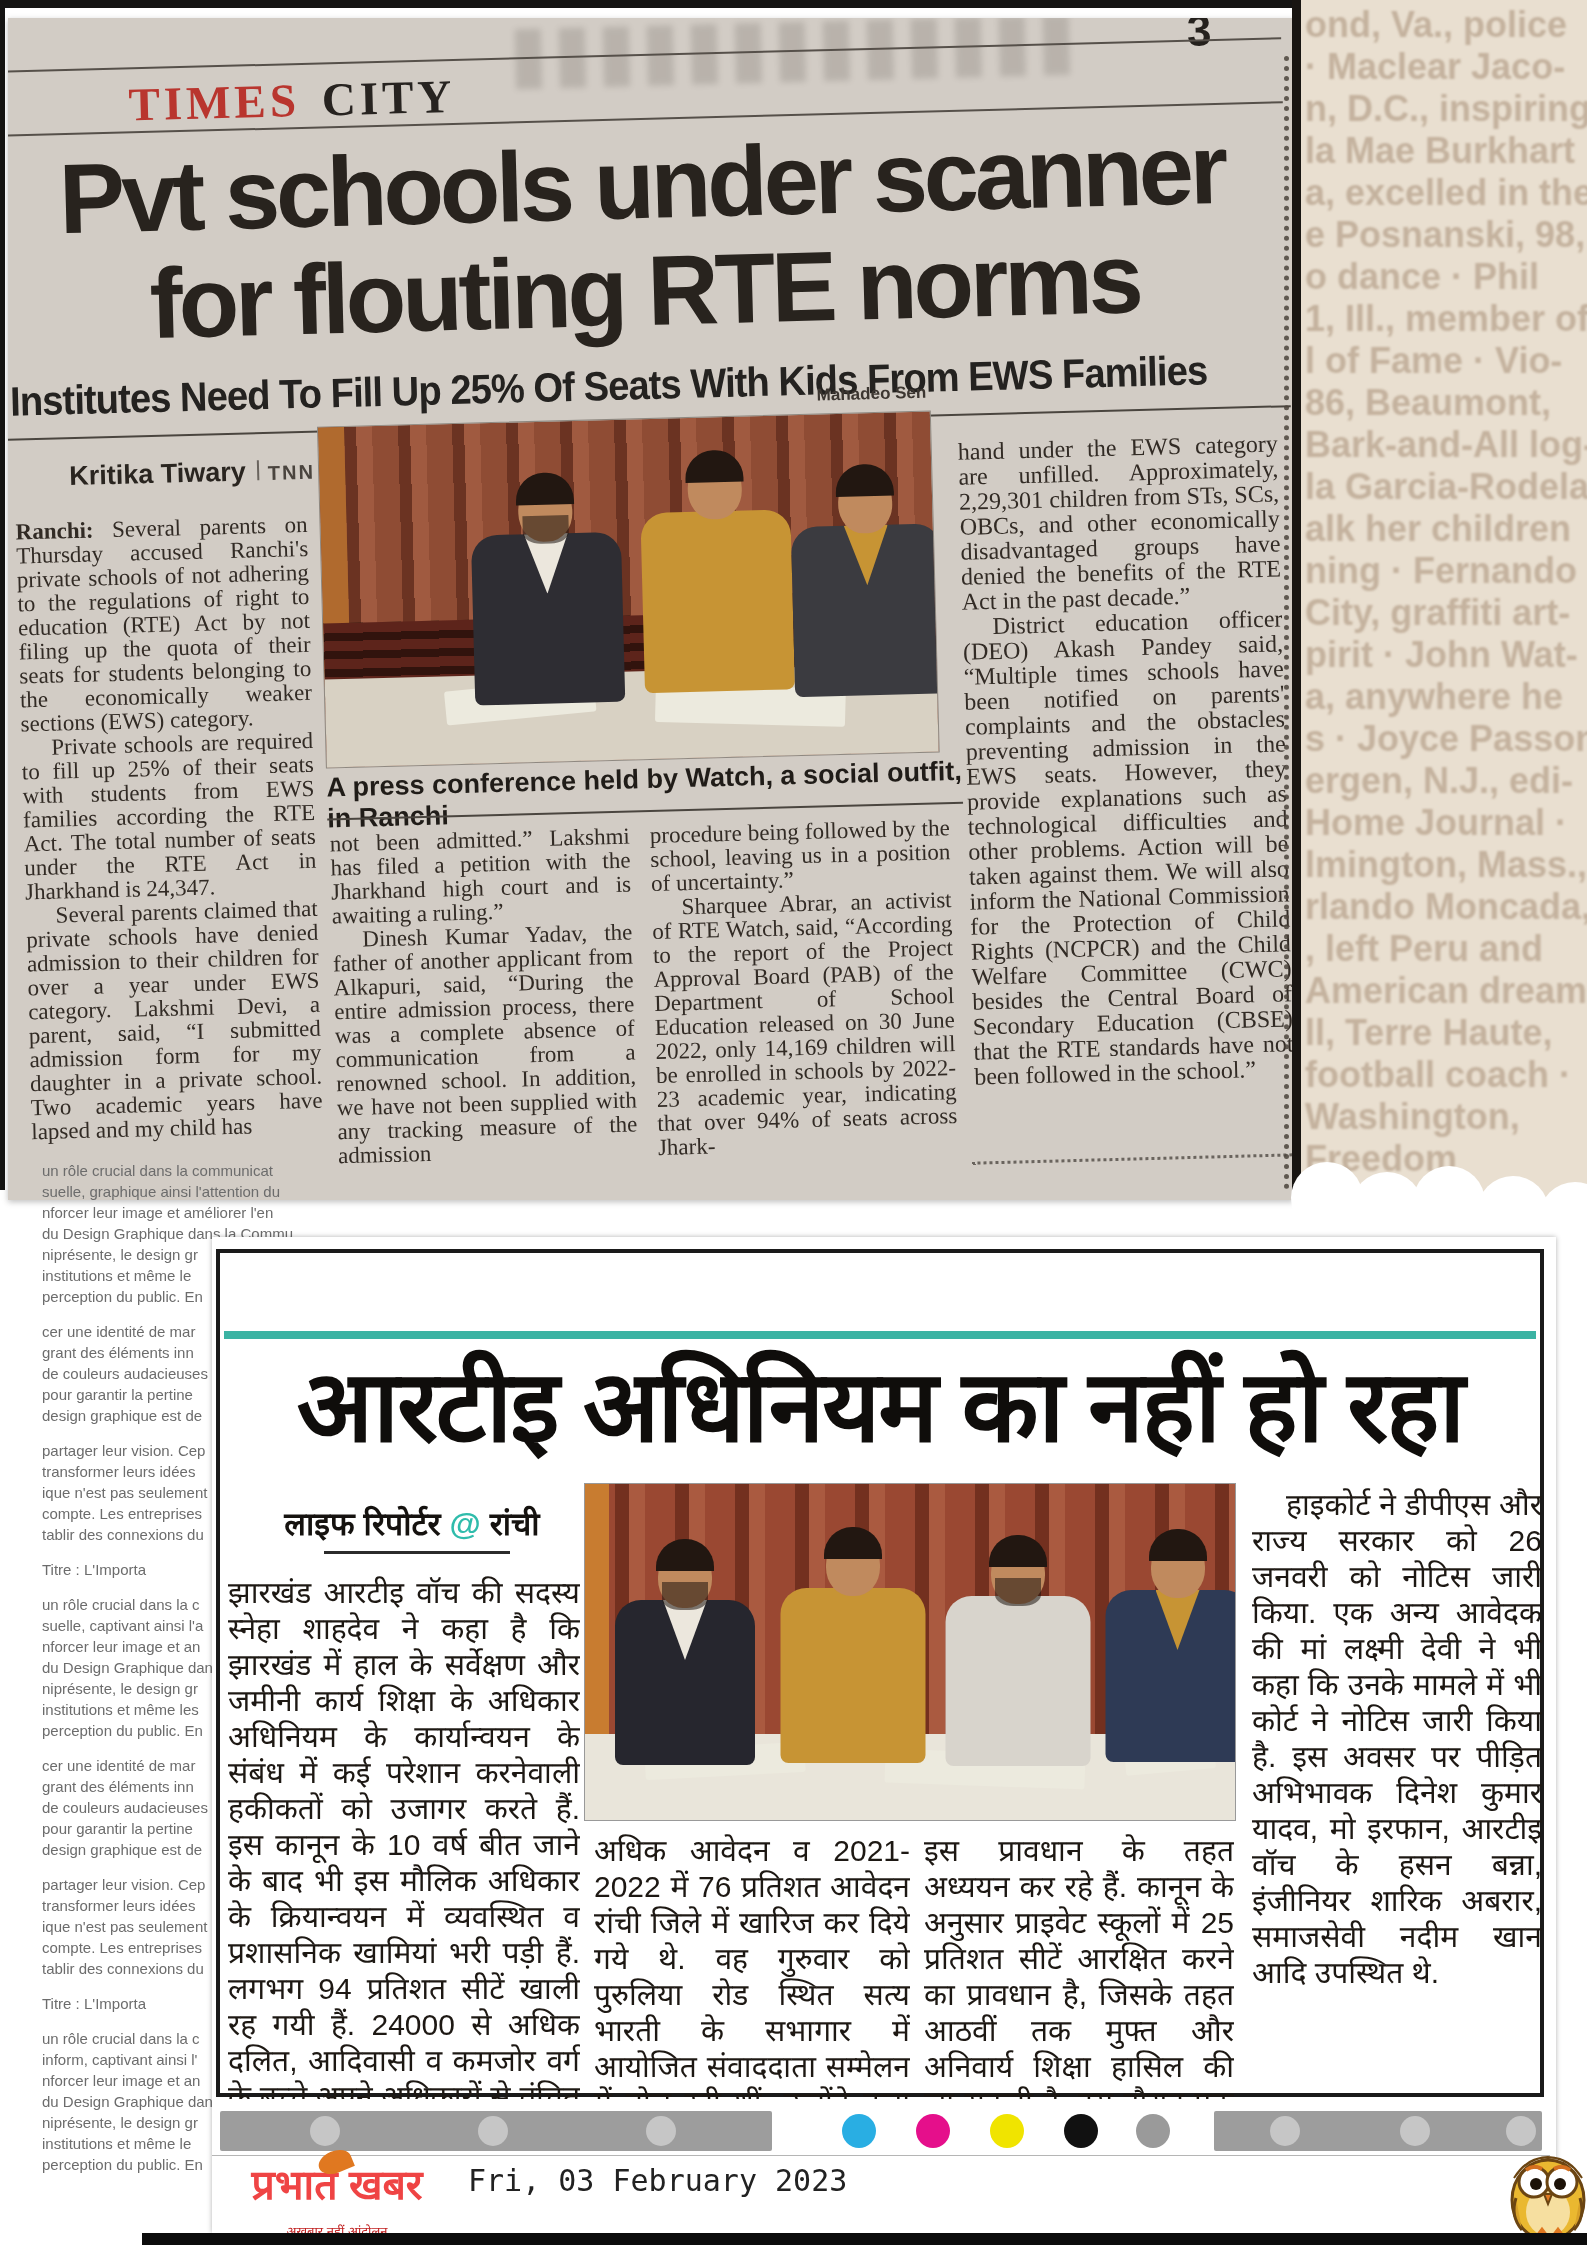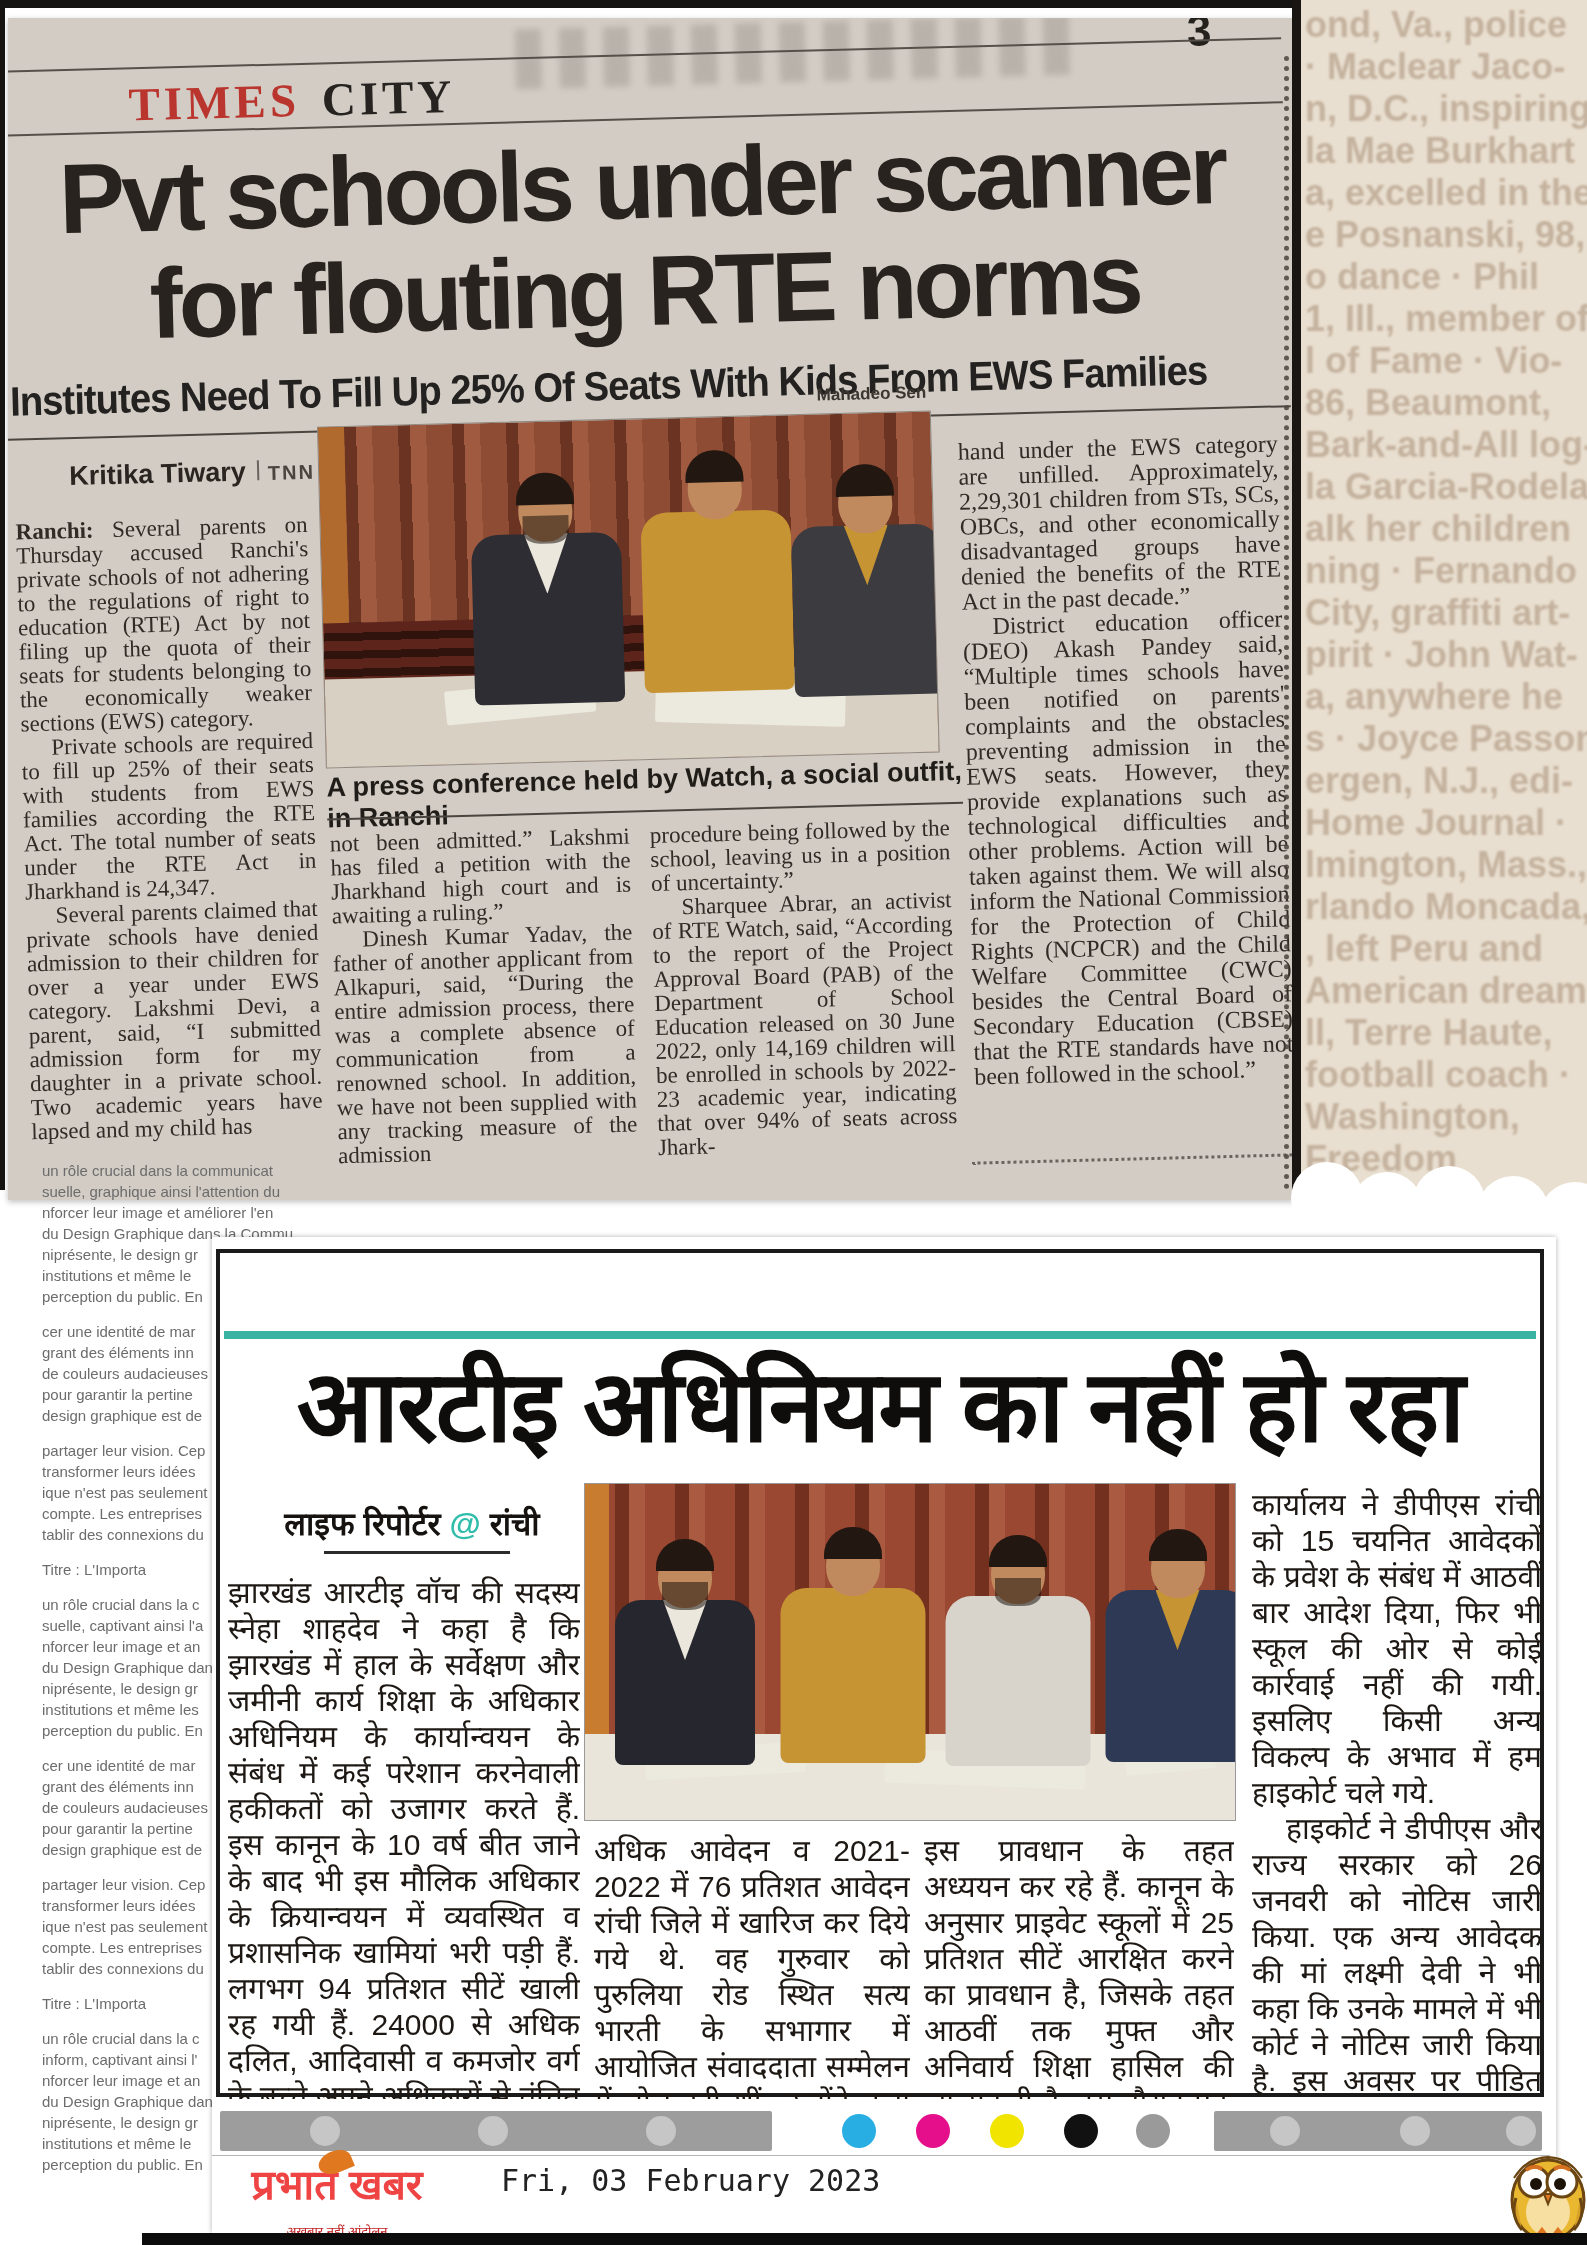--- a/index.html
+++ b/index.html
@@ -116,21 +116,21 @@
   .dot{position:absolute;top:3px;width:34px;height:34px;border-radius:50%;}
   .cy{left:630px;background:#29aee3;} .mg{left:704px;background:#e50f8b;}
   .yl{left:778px;background:#f0e400;} .bk{left:852px;background:#111111;}
   .gy{left:924px;background:#9a9a9a;}
   .foot-rule{position:absolute;left:0;top:918px;width:1338px;height:1px;background:#b5b5b5;}
   .pk-logo{position:absolute;left:6px;top:926px;width:238px;text-align:center;}
   .pk-swoosh{position:absolute;left:100px;top:-12px;width:34px;height:22px;background:#e07820;
              border-radius:50% 50% 0 50%;transform:rotate(-22deg);}
   .pk-text{font-weight:bold;font-size:41px;color:#ef4444;line-height:1.1;}
   .pk-tag{font-size:13px;color:#c02020;margin-top:14px;}
-  .f-date{position:absolute;left:256px;top:926px;font-family:"DejaVu Sans Mono",monospace;font-size:30px;color:#222;margin-left:33px;}
+  .f-date{position:absolute;left:256px;top:926px;font-family:"DejaVu Sans Mono",monospace;font-size:30px;color:#222;}
   .f-url{position:absolute;left:256px;top:962px;font-family:"DejaVu Sans Mono",monospace;font-size:30px;color:#222;}
 
   .owl{left:1508px;top:2138px;}
   .bottom-bar{left:142px;top:2233px;width:1445px;height:12px;background:#0c0c0c;}
 </style>
 </head>
 <body>
 
 <div class="canvas">
 
@@ -347,21 +347,20 @@
         <div class="ph-shirtv" style="background:#c79434;"></div>
         <div class="ph-head"></div>
           <div class="ph-hair"></div>
       </div>
     </div>
 
     <div class="hcol hc1">झारखंड आरटीइ वॉच की सदस्य स्नेहा शाहदेव ने कहा है कि झारखंड में हाल के सर्वेक्षण और जमीनी कार्य शिक्षा के अधिकार अधिनियम के कार्यान्वयन के संबंध में कई परेशान करनेवाली हकीकतों को उजागर करते हैं. इस कानून के 10 वर्ष बीत जाने के बाद भी इस मौलिक अधिकार के क्रियान्वयन में व्यवस्थित व प्रशासनिक खामियां भरी पड़ी हैं. लगभग 94 प्रतिशत सीटें खाली रह गयी हैं. 24000 से अधिक दलित, आदिवासी व कमजोर वर्ग के बच्चे अपने अधिकारों से वंचित रह गये. डाटा के अनुसार वर्ष 2019-20 में 89 प्रतिशत से</div>
     <div class="hcol hc2">अधिक आवेदन व 2021-2022 में 76 प्रतिशत आवेदन रांची जिले में खारिज कर दिये गये थे. वह गुरुवार को पुरुलिया रोड स्थित सत्य भारती के सभागार में आयोजित संवाददाता सम्मेलन में बोल रही थीं. उन्होंने कहा कि वर्तमान में 17 राज्यों में लगभग 40 लाख से अधिक छात्र</div>
     <div class="hcol hc3">इस प्रावधान के तहत अध्ययन कर रहे हैं. कानून के अनुसार प्राइवेट स्कूलों में 25 प्रतिशत सीटें आरक्षित करने का प्रावधान है, जिसके तहत आठवीं तक मुफ्त और अनिवार्य शिक्षा हासिल की जा सकती है. इस दौरान एक आवेदक के पिता राजेश कुमार महतो ने बताया कि डीपीएस</div>
     <div class="hcol hc4">
-      <p>कार्यालय ने डीपीएस रांची को 15 चयनित आवेदकों के प्रवेश के संबंध में आठवीं बार आदेश दिया, फिर भी स्कूल की ओर से कोई कार्रवाई नहीं की गयी. इसलिए किसी अन्य विकल्प के अभाव में हम हाइकोर्ट चले गये.</p>
       <p class="ind">हाइकोर्ट ने डीपीएस और राज्य सरकार को 26 जनवरी को नोटिस जारी किया. एक अन्य आवेदक की मां लक्ष्मी देवी ने भी कहा कि उनके मामले में भी कोर्ट ने नोटिस जारी किया है. इस अवसर पर पीड़ित अभिभावक दिनेश कुमार यादव, मो इरफान, आरटीइ वॉच के हसन बन्ना, इंजीनियर शारिक अबरार, समाजसेवी नदीम खान आदि उपस्थित थे.</p>
     </div>
 
     <div class="regbar">
       <div class="seg segL">
           <span class="regc rcL"></span>
         </div>
       <div class="seg segR"></div>
       <span class="regc rcR"></span>
       <span class="dot cy"></span>

